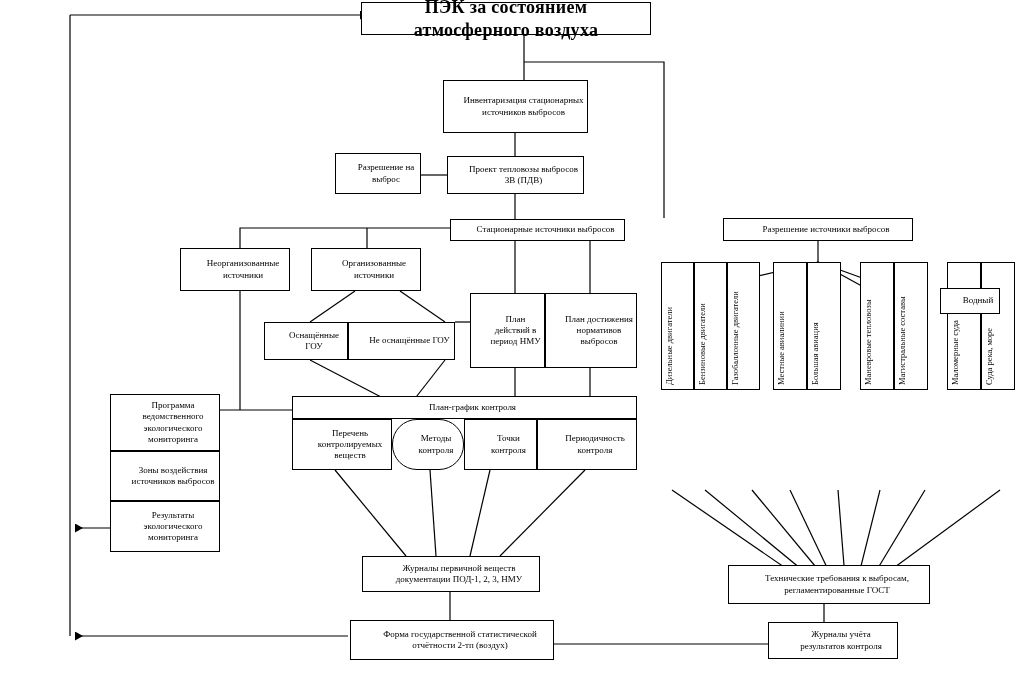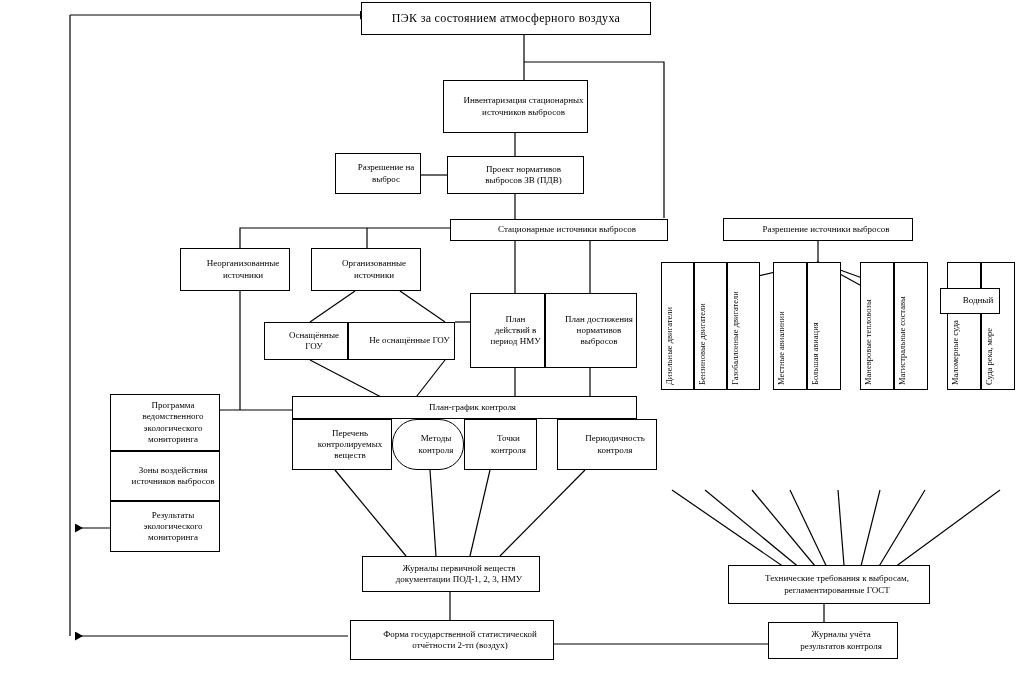--- a/index.html
+++ b/index.html
@@ -3,21 +3,21 @@
 <meta charset="utf-8">
 <style>
   html,body{margin:0;padding:0;background:#ffffff;}
   body{font-family:"Liberation Serif", serif;}
   #canvas{position:relative;width:1022px;height:687px;background:#fff;overflow:hidden;}
   svg.lines{position:absolute;left:0;top:0;width:1022px;height:687px;}
   .node{position:absolute;box-sizing:border-box;border:1px solid #000;background:#fff;
         display:flex;align-items:center;justify-content:center;text-align:center;
         font-family:"Liberation Serif", serif;color:#000;line-height:1.25;}
   .node span{display:block;padding:0 3px;}
-  .t-title{font-size:12px;font-weight:normal;letter-spacing:.3px;}
+  .t-title{font-size:18px;font-weight:bold;letter-spacing:.3px;}
   .t-sm{font-size:9px;padding-left:16px;}
   .vnode{position:absolute;box-sizing:border-box;border:1px solid #000;background:#fff;}
   .vlabel{position:absolute;left:50%;bottom:4px;transform-origin:left bottom;
           transform:rotate(-90deg);white-space:nowrap;font-size:8.5px;
           font-family:"Liberation Serif", serif;color:#000;margin-left:-4px;}
   .vwrap{position:absolute;}
 </style>
 </head>
 <body>
 
@@ -107,24 +107,24 @@
 
   <div class="node t-sm" style="left:443px;top:80px;width:145px;height:53px;">
     <span>Инвентаризация стационарных источников выбросов</span>
   </div>
 
   <div class="node t-sm" style="left:335px;top:153px;width:86px;height:41px;">
     <span>Разрешение на выброс</span>
   </div>
 
   <div class="node t-sm" style="left:447px;top:156px;width:137px;height:38px;">
-    <span>Проект нормативов выбросов ЗВ (ПДВ)</span>
-  </div>
-
-  <div class="node t-sm" style="left:450px;top:219px;width:218px;height:22px;">
+    <span>Проект тепловозы выбросов ЗВ (ПДВ)</span>
+  </div>
+
+  <div class="node t-sm" style="left:450px;top:219px;width:175px;height:22px;">
     <span>Стационарные источники выбросов</span>
   </div>
 
   <div class="node t-sm" style="left:723px;top:218px;width:190px;height:23px;">
     <span>Разрешение источники выбросов</span>
   </div>
 
   <div class="node t-sm" style="left:180px;top:248px;width:110px;height:43px;">
     <span>Неорганизованные источники</span>
   </div>
@@ -154,21 +154,21 @@
   </div>
   <div class="node t-sm" style="left:292px;top:419px;width:100px;height:51px;">
     <span>Перечень контролируемых веществ</span>
   </div>
   <div class="node t-sm" style="left:392px;top:419px;width:72px;height:51px;border-radius:25px;">
     <span>Методы контроля</span>
   </div>
   <div class="node t-sm" style="left:464px;top:419px;width:73px;height:51px;">
     <span>Точки контроля</span>
   </div>
-  <div class="node t-sm" style="left:537px;top:419px;width:100px;height:51px;margin-left:20px;">
+  <div class="node t-sm" style="left:537px;top:419px;width:100px;height:51px;">
     <span>Периодичность контроля</span>
   </div>
 
   <div class="node t-sm" style="left:110px;top:394px;width:110px;height:57px;">
     <span>Программа ведомственного экологического мониторинга</span>
   </div>
   <div class="node t-sm" style="left:110px;top:451px;width:110px;height:50px;">
     <span>Зоны воздействия источников выбросов</span>
   </div>
   <div class="node t-sm" style="left:110px;top:501px;width:110px;height:51px;">

